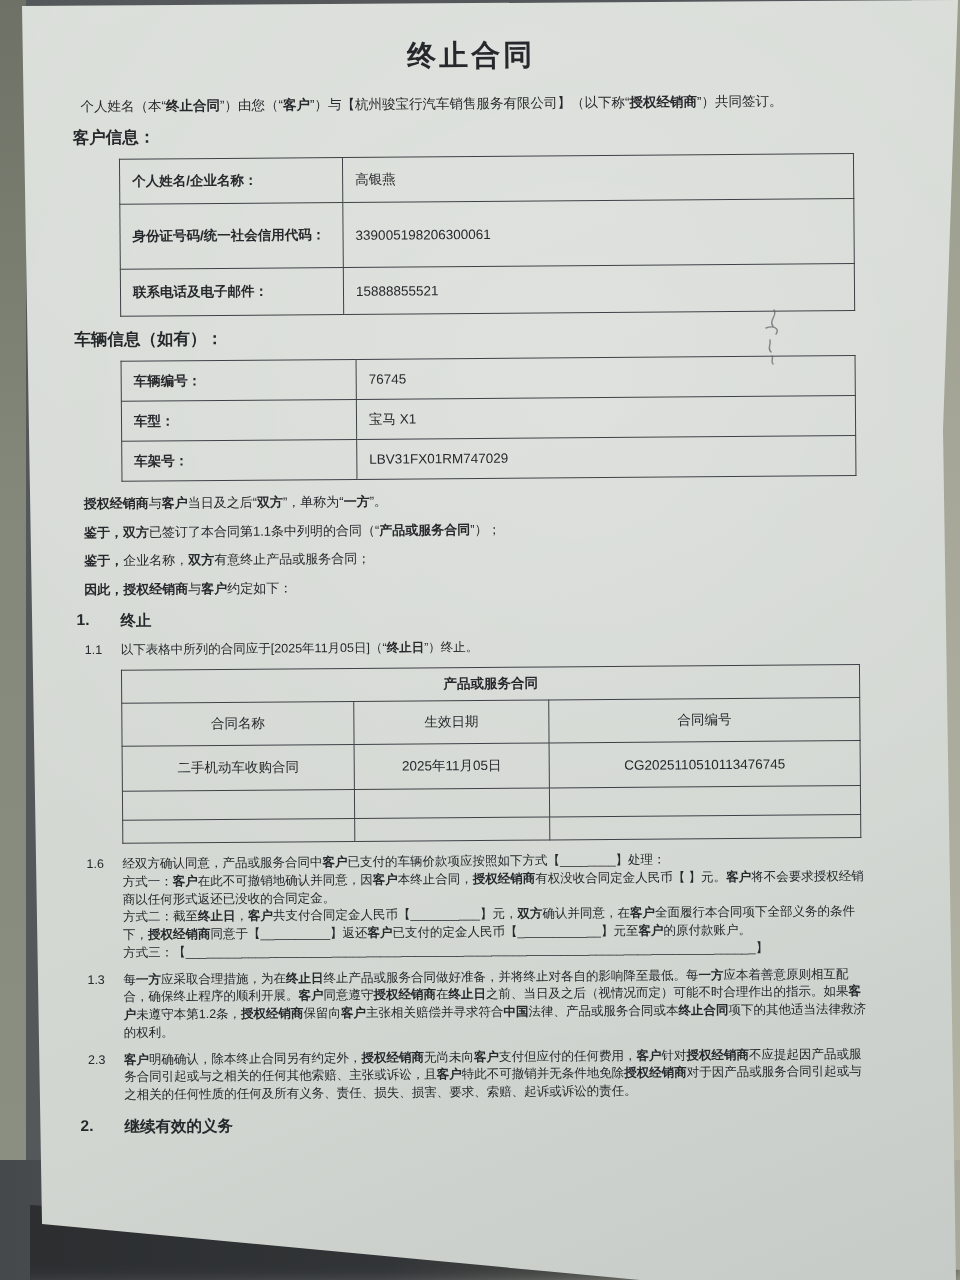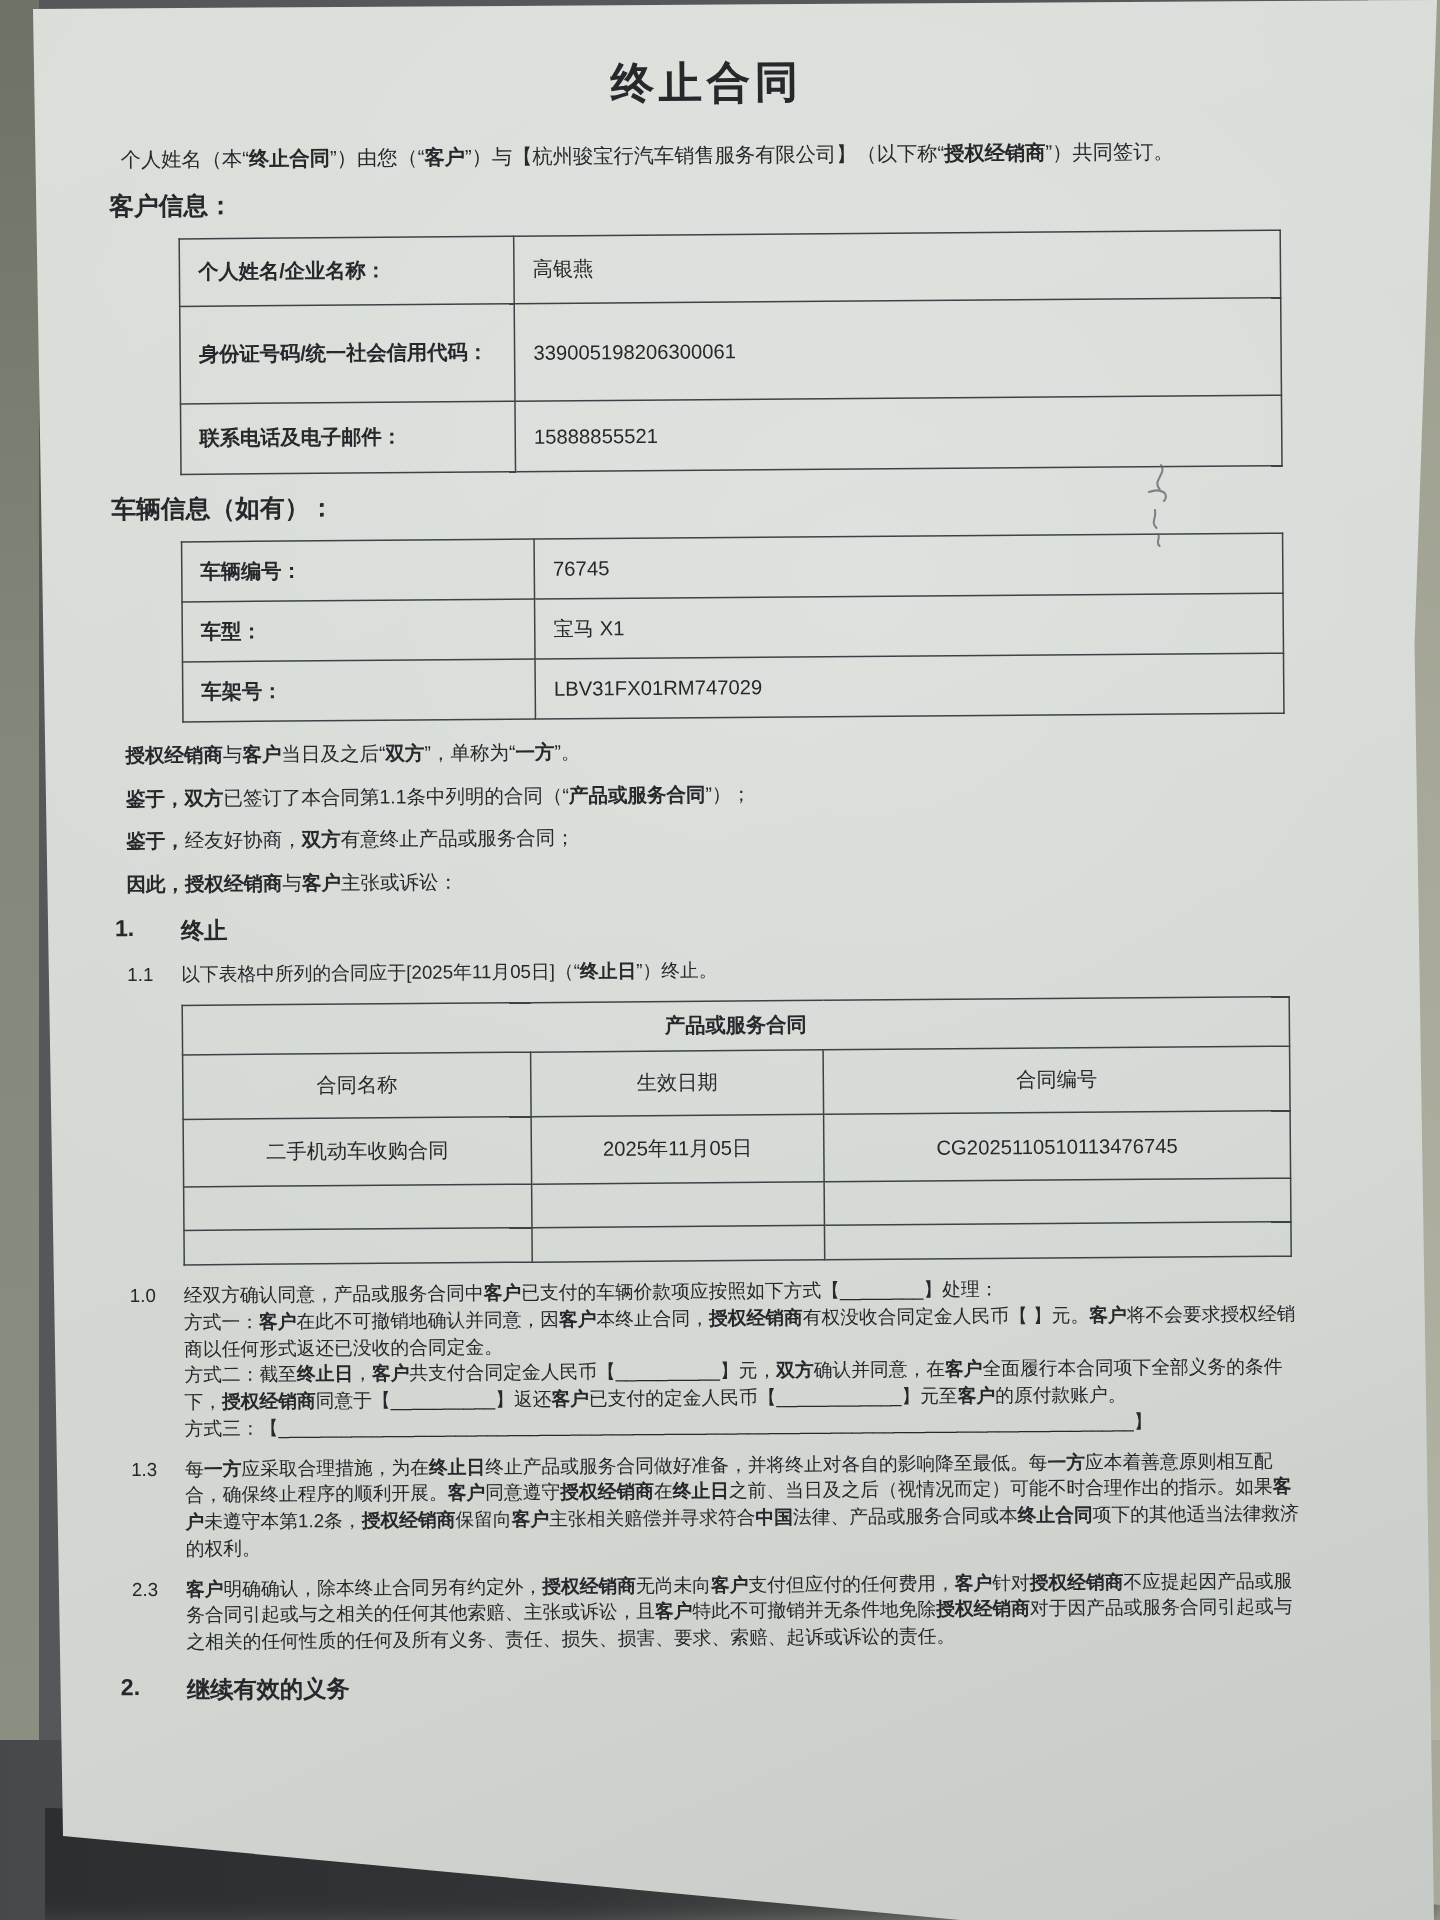--- a/index.html
+++ b/index.html
@@ -107,22 +107,22 @@
       </tr>
       <tr>
         <td class="lbl">车架号：</td>
         <td>LBV31FX01RM747029</td>
       </tr>
     </tbody>
       </table>
 
     <p class="para"><span class="b">授权经销商</span><span>与</span><span class="b">客户</span><span>当日及之后“</span><span class="b">双方</span><span>”，单称为“</span><span class="b">一方</span><span>”。</span></p>
     <p class="para"><span class="b">鉴于，</span><span class="b">双方</span><span>已签订了本合同第1.1条中列明的合同（“</span><span class="b">产品或服务合同</span><span>”）；</span></p>
-    <p class="para"><span class="b">鉴于，</span><span>经友好协商，</span><span class="b">双方</span><span>有意终止产品或服务合同；</span></p>
-    <p class="para"><span class="b">因此，</span><span class="b">授权经销商</span><span>与</span><span class="b">客户</span><span>主张或诉讼：</span></p>
+    <p class="para"><span class="b">鉴于，</span><span>企业名称，</span><span class="b">双方</span><span>有意终止产品或服务合同；</span></p>
+    <p class="para"><span class="b">因此，</span><span class="b">授权经销商</span><span>与</span><span class="b">客户</span><span>约定如下：</span></p>
 
     <div class="num-heading">
       <span class="num">1.</span>
       <span>终止</span>
     </div>
 
     <div class="clause">
       <span class="num">1.1</span>
       <span class="body"><span>以下表格中所列的合同应于[2025年11月05日]（“</span><span class="b">终止日</span><span>”）终止。</span></span>
     </div>
@@ -154,21 +154,21 @@
       </tr>
       <tr class="empty-row2">
         <td></td>
         <td></td>
         <td></td>
       </tr>
     </tbody>
       </table>
 
     <div class="clause">
-      <span class="num">1.0</span>
+      <span class="num">1.6</span>
       <span class="body">
         <span><span>经双方确认同意，产品或服务合同中</span><span class="b">客户</span><span>已支付的车辆价款项应按照如下方式【________】处理：</span></span><br>
         <span><span>方式一：</span><span class="b">客户</span><span>在此不可撤销地确认并同意，因</span><span class="b">客户</span><span>本终止合同，</span><span class="b">授权经销商</span><span>有权没收合同定金人民币【 】元。</span><span class="b">客户</span><span>将不会要求授权经销商以任何形式返还已没收的合同定金。</span></span><br>
         <span><span>方式二：截至</span><span class="b">终止日</span><span>，</span><span class="b">客户</span><span>共支付合同定金人民币【__________】元，</span><span class="b">双方</span><span>确认并同意，在</span><span class="b">客户</span><span>全面履行本合同项下全部义务的条件下，</span><span class="b">授权经销商</span><span>同意于【__________】返还</span><span class="b">客户</span><span>已支付的定金人民币【____________】元至</span><span class="b">客户</span><span>的原付款账户。</span></span><br>
         <span><span>方式三：【__________________________________________________________________________________】</span></span>
       </span>
     </div>
 
     <div class="clause">
       <span class="num">1.3</span>

